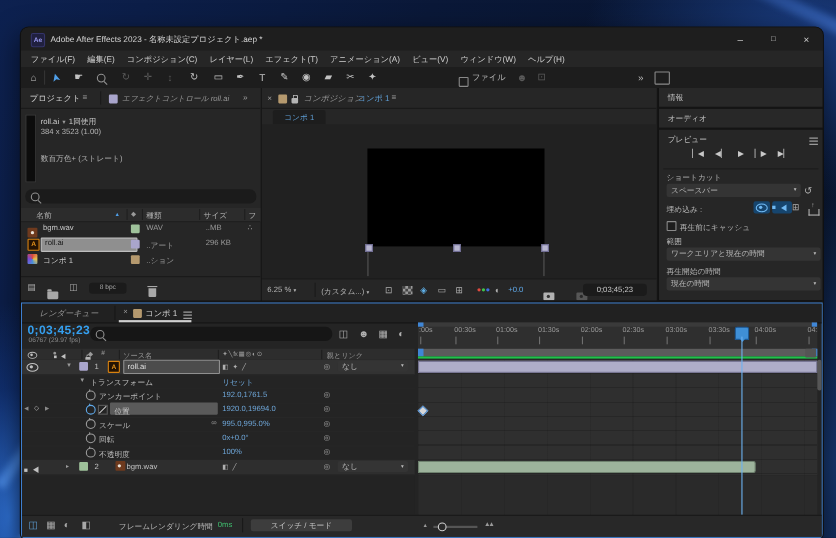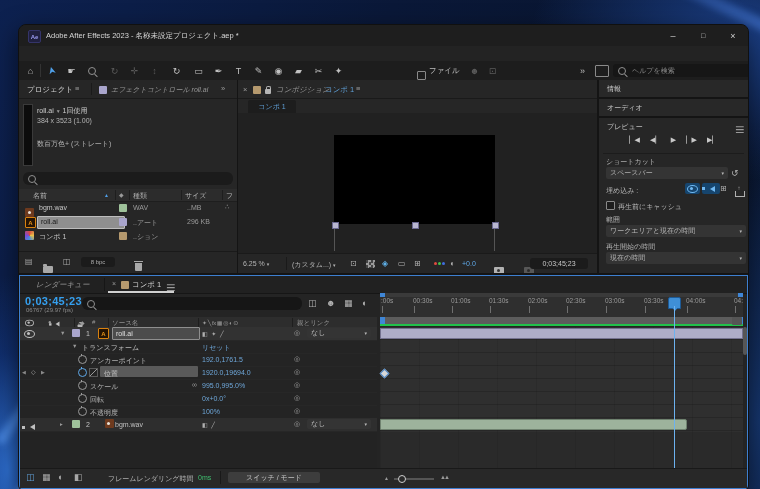--- a/index.html
+++ b/index.html
@@ -99,20 +99,31 @@
   <div class="window">
 
     <div class="titlebar">
       <span class="appicon">Ae</span>
       <span class="wtitle">Adobe After Effects 2023 - 名称未設定プロジェクト.aep *</span>
       <span class="wbtn" style="right:60px;">–</span>
       <span class="wbtn" style="right:30px;font-size:7px;">□</span>
       <span class="wbtn" style="right:0;">×</span>
     </div>
 
+    <div class="menubar">
+      <span>ファイル(F)</span>
+      <span>編集(E)</span>
+      <span>コンポジション(C)</span>
+      <span>レイヤー(L)</span>
+      <span>エフェクト(T)</span>
+      <span>アニメーション(A)</span>
+      <span>ビュー(V)</span>
+      <span>ウィンドウ(W)</span>
+      <span>ヘルプ(H)</span>
+    </div>
 
     <div class="toolbar">
       <span class="tool" style="left:4px;">⌂</span>
       <span class="vsep" style="left:21px;"></span>
       <span class="tool sel" style="left:25px;">➤</span>
       <span class="tool" style="left:45px;">☛</span>
       <span class="tool" style="left:65px;">
           <span class="mag"></span>
         </span>
       <span class="tool dim" style="left:88px;">↻</span>
@@ -126,24 +137,20 @@
       <span class="tool" style="left:252px;">◉</span>
       <span class="tool" style="left:272px;">▰</span>
       <span class="tool" style="left:292px;">✂</span>
       <span class="tool" style="left:312px;">✦</span>
       <span class="abs" style="left:398px;top:5px;"><span class="cb"></span></span>
       <span class="abs" style="left:410px;top:5px;font-size:7.5px;color:#bdbdbd;">ファイル</span>
       <span class="tool dim" style="left:448px;">☻</span>
       <span class="tool dim" style="left:466px;">⊡</span>
       <span class="tool" style="left:556px;color:#bdbdbd;">»</span>
       <span class="abs" style="left:576px;top:4px;width:12px;height:10px;border:1px solid #8a8a8a;border-radius:1px;"></span>
-      <span class="searchbox" style="left:594px;top:3px;width:128px;height:13px;">
-        <span class="mag"></span>
-        <input class="sinput" placeholder="ヘルプを検索" style="">
-      </span>
     </div>
 
     <div class="abs" style="left:0;top:55px;width:729px;height:410px;background:#141414;"></div>
 
     <div class="panel" style="left:0;top:55px;width:218px;height:193px;">
       <div class="ptabs">
         <span class="abs ptab-active" style="left:8px;top:5px;">プロジェクト</span>
         <span class="abs pmenu" style="left:56px;top:4px;">≡</span>
         <span class="abs" style="left:72px;top:3px;width:1px;height:12px;background:#1a1a1a;"></span>
         <span class="abs labelsq" style="left:80px;top:6px;background:#a9a5cc;"></span>

